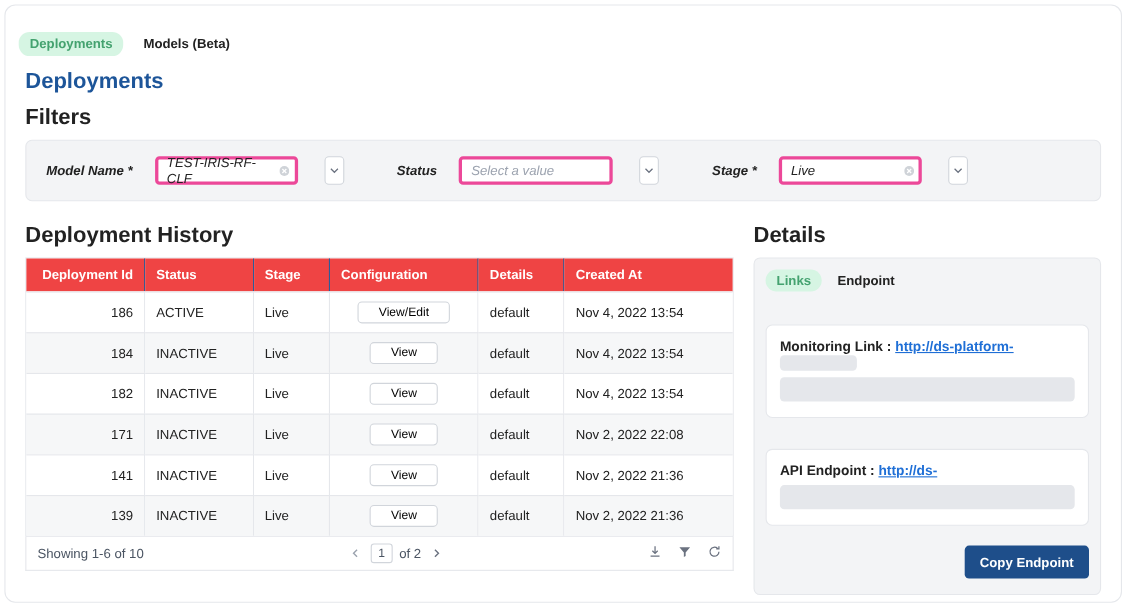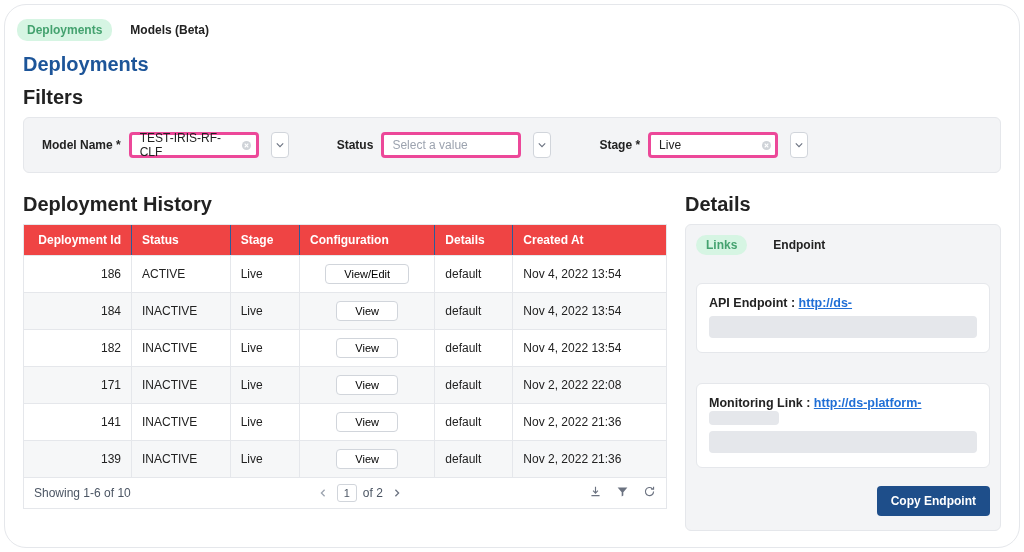--- a/index.html
+++ b/index.html
@@ -4,23 +4,23 @@
 <style>
   * { box-sizing: border-box; margin: 0; padding: 0; }
   body {
     font-family: -apple-system, BlinkMacSystemFont, "Segoe UI", Helvetica, Arial, sans-serif;
     background: #fff;
     color: #222;
     font-size: 13px;
   }
   .outer {
     border: 1px solid #e5e7eb;
-    border-radius: 22px;
+    border-radius: 10px;
     margin: 4px;
-    padding: 6px 0 20px 0;
+    padding: 16px 0 20px 0;
     width: 1016px;
     height: 544px;
   }
   .topnav {
     display: flex;
     gap: 8px;
     padding: 8px 12px 0 12px;
   }
   .topnav-tab {
     font-size: 12px;
@@ -50,21 +50,22 @@
     border: 1px solid #e5e7eb;
     border-radius: 6px;
     padding: 14px 18px;
     display: flex;
     gap: 48px;
     align-items: center;
   }
   .filter {
     display: flex;
     align-items: center;
-    gap: 8px;
+    gap: 20px;
+    font-style: italic;
   }
   .filter-label {
     font-size: 12px;
     font-weight: 600;
   }
   .combo {
     display: flex;
     align-items: center;
     background: #fff;
     border: 3px solid #ec4899;
@@ -165,21 +166,21 @@
   }
   .footer-icons { display: flex; gap: 14px; color: #6b7280; }
   .footer-icons span { cursor: pointer; }
 
   .details-panel {
     background: #f3f4f6;
     border: 1px solid #e5e7eb;
     border-radius: 6px;
     padding: 10px 10px 14px 10px;
   }
-  .subtabs { display: flex; gap: 16px; margin-bottom: 10px; align-items: flex-end; }
+  .subtabs { display: flex; gap: 4px; margin-bottom: 10px; align-items: flex-end; }
   .subtab {
     font-size: 12px;
     font-weight: 700;
     padding: 3px 10px;
     border-radius: 10px;
     cursor: pointer;
   }
   .subtab.active { background: #d6f5e3; color: #44a26f; }
 
   .card {
@@ -400,34 +401,34 @@
 
     <div class="col-right">
       <div class="section-h">Details</div>
 
       <div class="details-panel">
         <div class="subtabs">
           <span class="subtab active">Links</span>
           <span class="subtab">Endpoint</span>
         </div>
 
+        <div class="card" style="margin-top:30px">
+          <div class="card-row">
+            <span>Monitoring Link : </span><a class="lnk">http://ds-platform-</a><span class="redact w70"></span>
+          </div>
+          <div class="redact-block"></div>
+        </div>
+
         <div class="card" style="margin-top:28px">
           <div class="card-row">
             <span>API Endpoint : </span><a class="lnk">http://ds-</a>
           </div>
           <div class="redact-block"></div>
         </div>
 
-        <div class="card" style="margin-top:30px">
-          <div class="card-row">
-            <span>Monitoring Link : </span><a class="lnk">http://ds-platform-</a><span class="redact w70"></span>
-          </div>
-          <div class="redact-block"></div>
-        </div>
-
         <div class="clearfix" style="margin-top:18px">
           <button class="copy-btn">Copy Endpoint</button>
         </div>
       </div>
     </div>
   </div>
 
 </div>
 
 </body></html>

